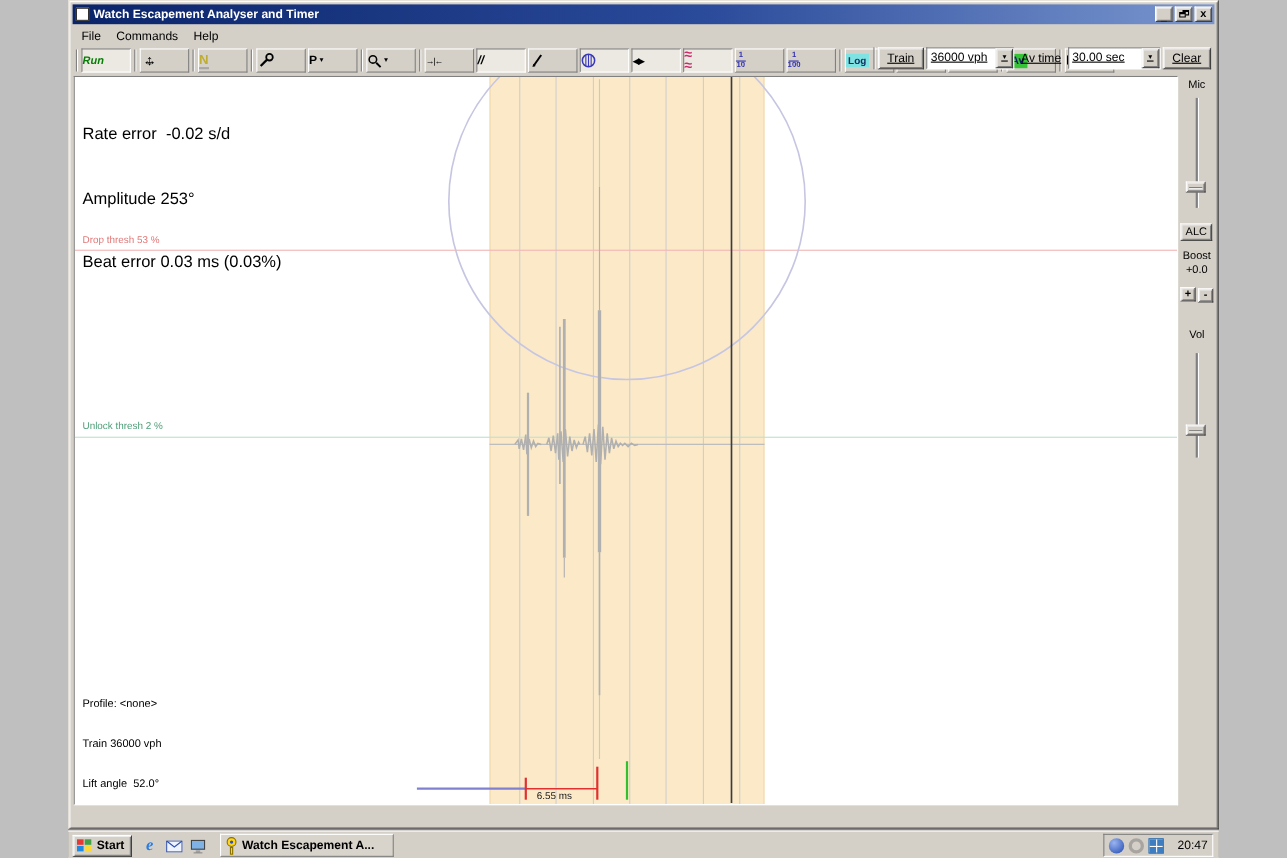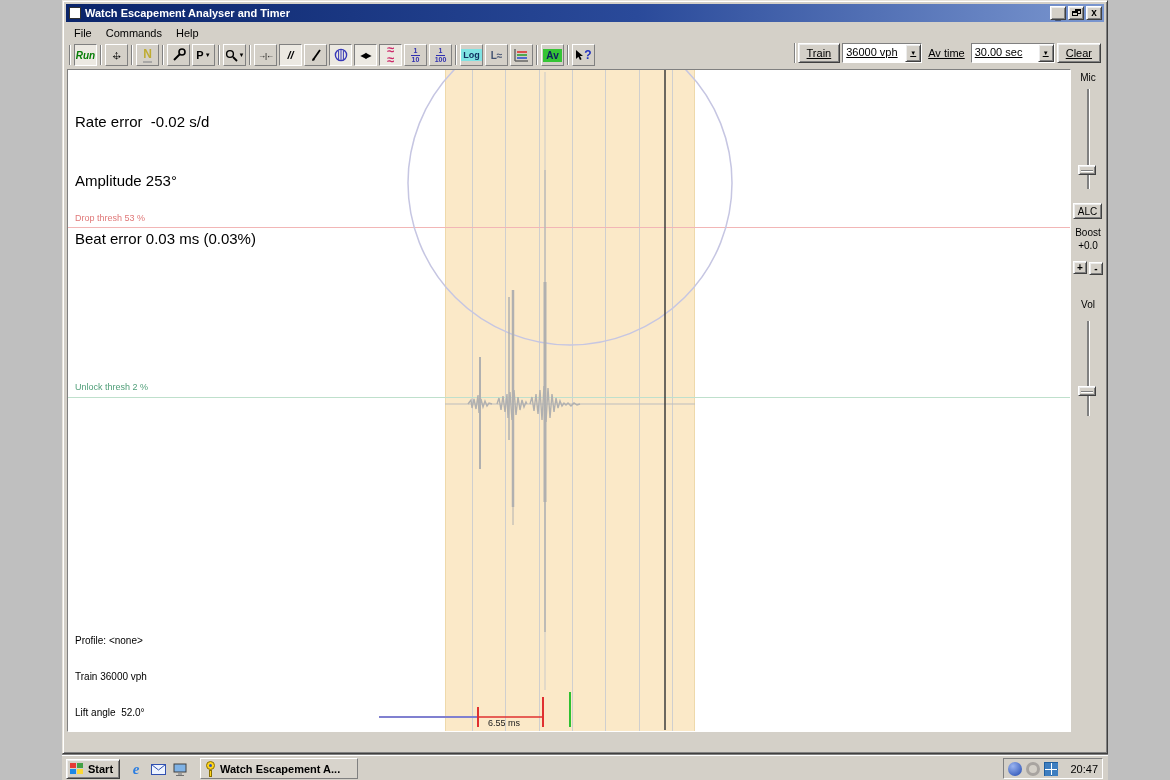--- a/index.html
+++ b/index.html
@@ -26,21 +26,21 @@
   .restore-glyph span { position:absolute; border:1px solid #000; border-top-width:2px; background:#d4d0c8; }
   .restore-glyph .back { left:3px; top:0; width:6px; height:5px; }
   .restore-glyph .front { left:0; top:2px; width:6px; height:5px; }
 
   #menubar { position:absolute; left:4px; top:23px; right:4px; height:17px; display:flex; align-items:center; font-size:11px; }
   .menu-item { padding:2px 7px; }
 
   
   #toolbar { position:absolute; left:4px; top:41px; right:4px; height:26px; display:flex; align-items:center; }
   .tb-sep { width:2px; height:20px; margin:0 2px; border-left:1px solid #808080; border-right:1px solid #ffffff; }
-  .tb-btn { width:23px; height:22px; margin:0 1px; display:flex; align-items:center; justify-content:center;
+  .tb-btn { width:45px; height:22px; margin:0 1px; display:flex; align-items:center; 
     border:1px solid; border-color:#ffffff #808080 #808080 #ffffff; background:#d4d0c8; font-size:11px; position:relative; }
   .tb-btn.pressed { border-color:#808080 #ffffff #ffffff #808080; background:#ece9e2; }
   .run-txt { color:#067d06; font-weight:bold; font-style:italic; font-size:10px; }
   .move-wrap { position:relative; width:16px; height:16px; }
   .move-wrap span { position:absolute; left:0; top:0; width:16px; height:16px; text-align:center; font-size:13px; font-weight:bold; line-height:16px; }
   .note-txt { color:#b8a000; font-weight:bold; font-size:12px; border-bottom:2px solid #9a9a9a; opacity:.75; }
   .flag-txt { font-weight:bold; font-size:11px; }
   .drop-arrow { font-size:6px; margin-left:1px; }
   .center-txt { font-size:8px; letter-spacing:-1px; white-space:nowrap; }
   .parallel-txt { font-weight:bold; font-style:italic; font-size:11px; }

